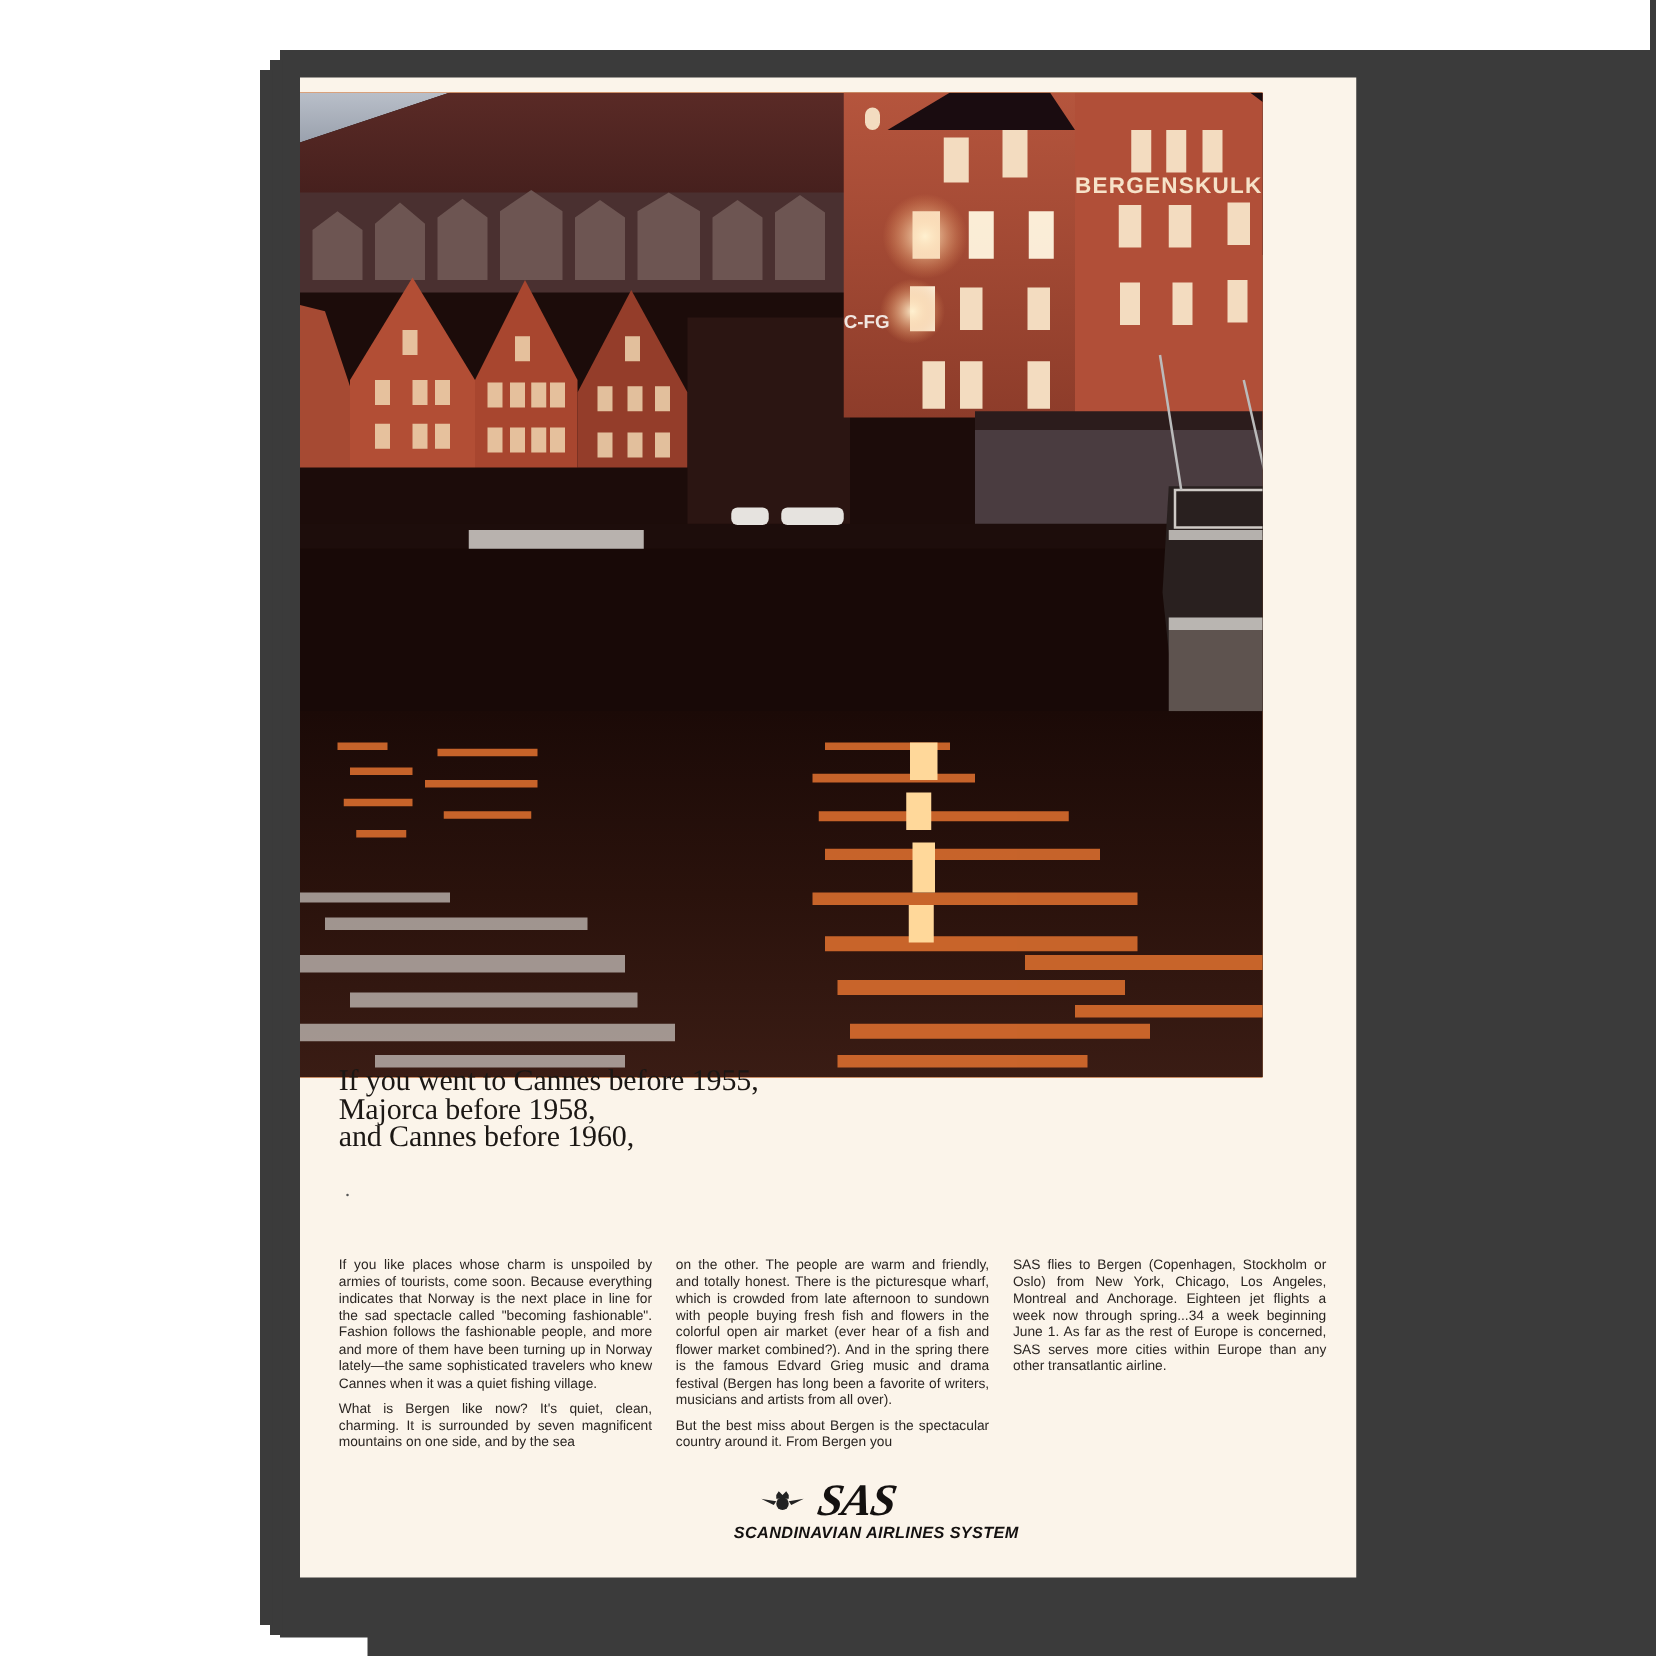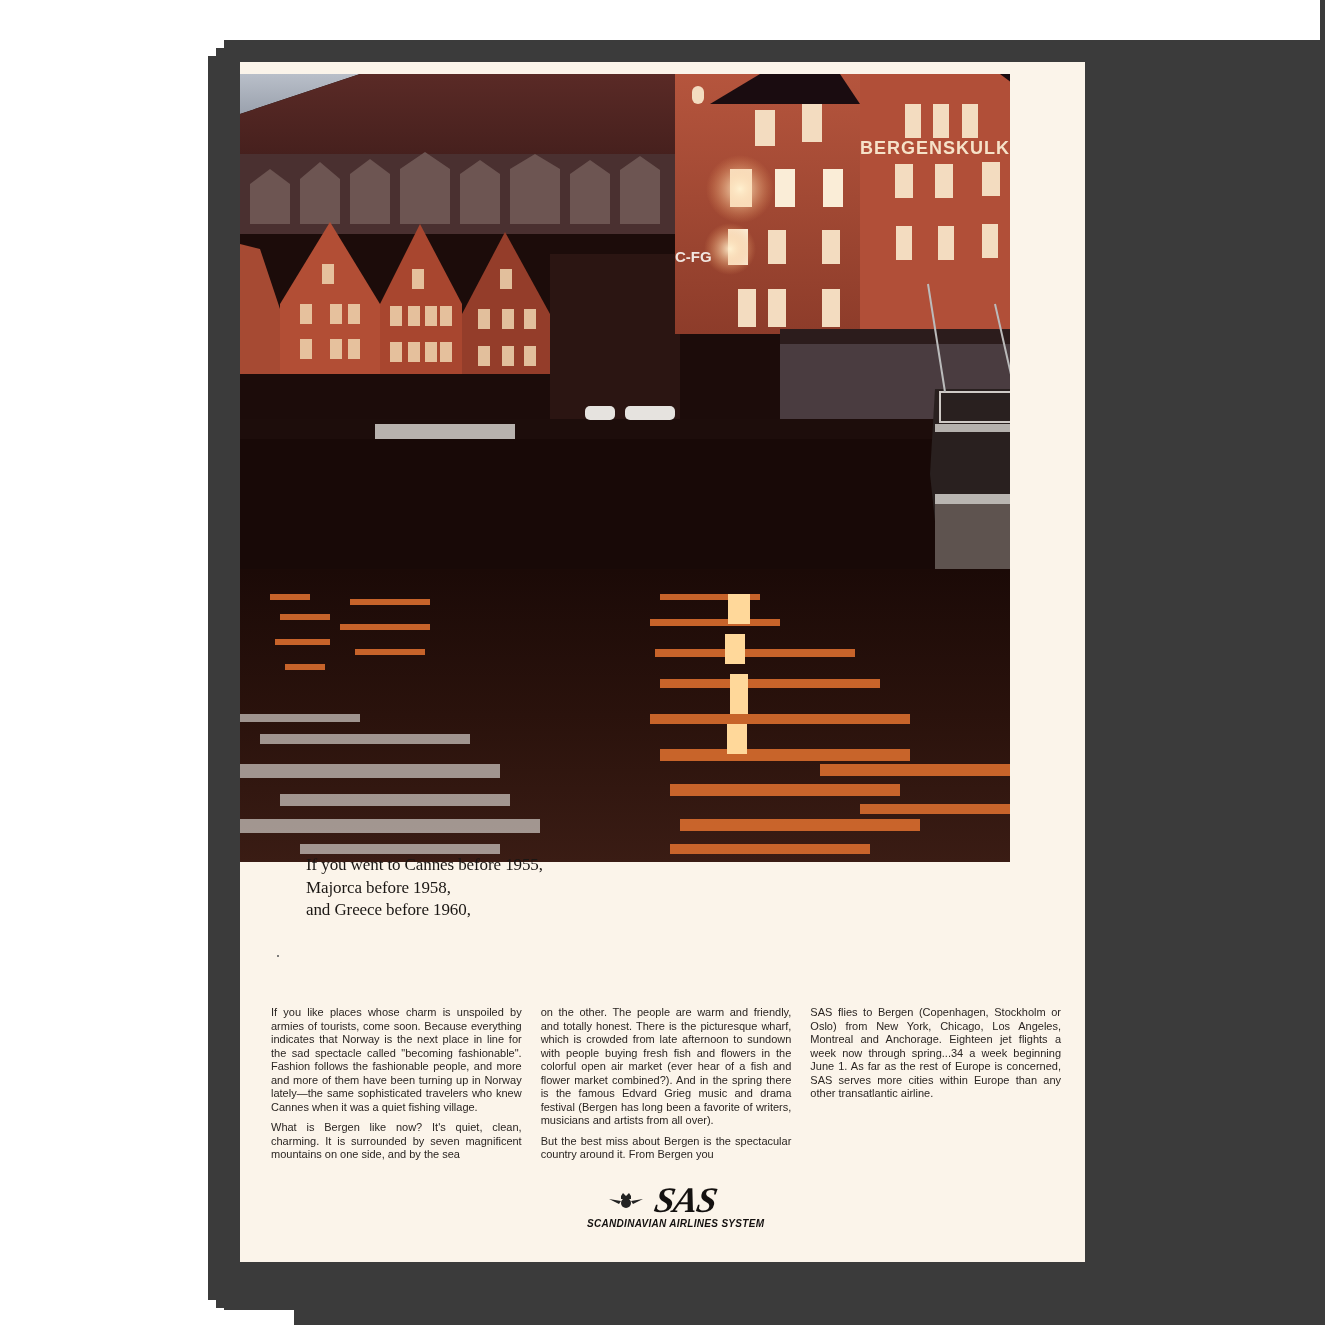--- a/index.html
+++ b/index.html
@@ -13,30 +13,30 @@
   .f-rstrip { left:1320px; top:0; width:5px; height:40px; }
   .f-bot-white { position:absolute; left:0; top:1310px; width:294px; height:15px; background:#ffffff; }
 
   .page { position:absolute; left:240px; top:62px; width:845px; height:1200px; background:#fbf4ea; overflow:hidden; }
 
   
   .photo { position:absolute; left:0; top:0; width:770px; height:788px; overflow:hidden; background:#f97316;margin-top:12px; }
   .photo svg { display:block; }
 
   
-  .headline { position:absolute; left:31px; top:792px; width:800px; font-family:"Liberation Serif", serif; font-size:17px; line-height:22.5px; color:#1b1714; letter-spacing:-0.1px;margin-left:35px; }
+  .headline { position:absolute; left:31px; top:792px; width:800px; font-family:"Liberation Serif", serif; font-size:24px; line-height:22.5px; color:#1b1714; letter-spacing:-0.1px; }
   .headline div { white-space:nowrap; }
 
   .cols { position:absolute; left:31px; top:944px; width:790px; display:flex; gap:19px; }
   .col { width:253px; font-size:11px; line-height:13.55px; color:#2a2522; text-align:justify; }
   .col p { margin:0 0 7px 0; }
 
   .logo { position:absolute; left:347px; top:1120px; width:170px; height:50px; text-align:center; }
   .logo-word { font-family:"Liberation Serif", serif; font-style:italic; font-weight:bold; font-size:36px; line-height:36px; color:#141110; letter-spacing:-1px; transform:skewX(-10deg); display:inline-block; margin-left:28px; }
-  .logo-tag { font-family:"Liberation Sans", sans-serif; font-style:italic; font-weight:bold; font-size:10px; letter-spacing:0.3px; color:#141110; margin-top:0px; white-space:nowrap; }
+  .logo-tag { font-family:"Liberation Sans", sans-serif; font-style:italic; font-weight:bold; font-size:13px; letter-spacing:0.3px; color:#141110; margin-top:0px; white-space:nowrap; }
   .logo-wings { position:absolute; left:22px; top:10px; }
   .speck { position:absolute; left:37px; top:893px; width:2px; height:2px; background:#555; border-radius:1px; }
 </style>
 </head>
 <body>
 
 <div class="frame f-main"></div>
 <div class="frame f-step1"></div>
 <div class="frame f-step2"></div>
 <div class="frame f-rstrip"></div>
@@ -208,21 +208,21 @@
           <rect x="485" y="560" width="20" height="30"></rect>
           <rect x="490" y="600" width="18" height="40"></rect>
           <rect x="487" y="650" width="20" height="30"></rect>
       </g>
     </svg>
   </div>
 
   <div class="headline">
     <div>If you went to Cannes before 1955,</div>
     <div>Majorca before 1958,</div>
-    <div>and Greece before 1960,</div>
+    <div>and Cannes before 1960,</div>
   </div>
   <div class="speck"></div>
 
   <div class="cols">
     <div class="col">
       <p>If you like places whose charm is unspoiled by armies of tourists, come soon. Because everything indicates that Norway is the next place in line for the sad spectacle called "becoming fashionable". Fashion follows the fashionable people, and more and more of them have been turning up in Norway lately—the same sophisticated travelers who knew Cannes when it was a quiet fishing village.</p>
       <p>What is Bergen like now? It's quiet, clean, charming. It is surrounded by seven magnificent mountains on one side, and by the sea</p>
     </div>
     <div class="col">
       <p>on the other. The people are warm and friendly, and totally honest. There is the picturesque wharf, which is crowded from late afternoon to sundown with people buying fresh fish and flowers in the colorful open air market (ever hear of a fish and flower market combined?). And in the spring there is the famous Edvard Grieg music and drama festival (Bergen has long been a favorite of writers, musicians and artists from all over).</p>

